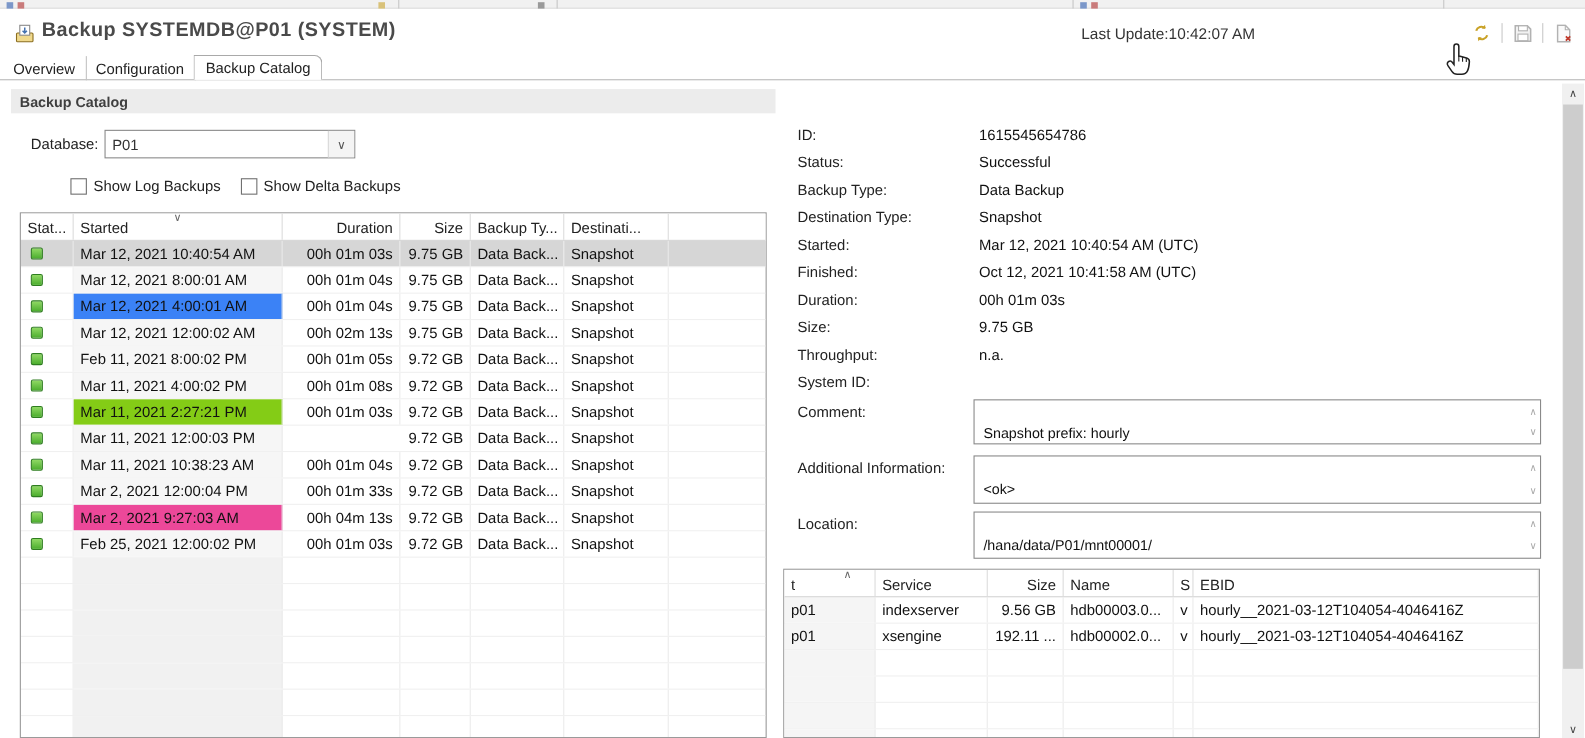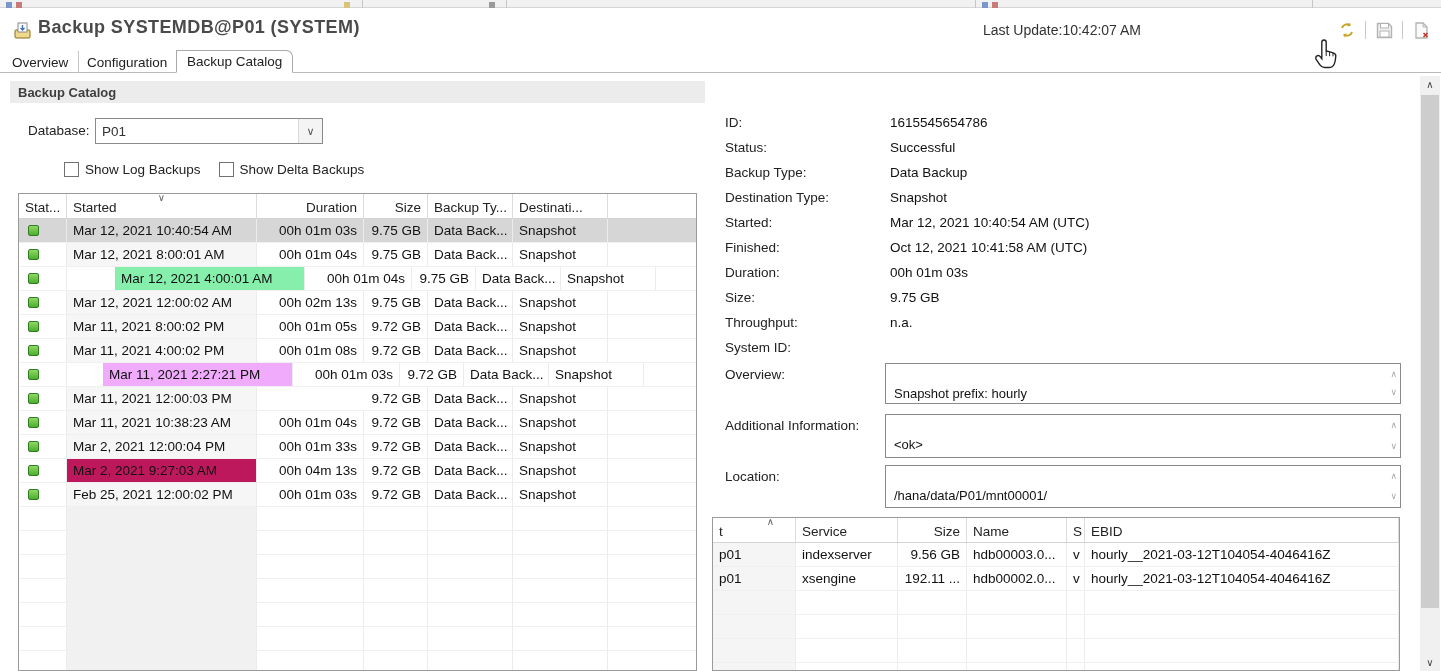--- a/index.html
+++ b/index.html
@@ -187,21 +187,21 @@
         <div class="g-cell r" style="width: 107px;">00h 01m 04s</div>
         <div class="g-cell r" style="width: 64px;">9.75 GB</div>
         <div class="g-cell" style="width: 85px;">Data Back...</div>
         <div class="g-cell" style="width: 95px;">Snapshot</div>
         <div class="g-cell" style="width: 90px; border-right: none; flex: 1 1 0%;"></div>
       </div>
       <div class="g-row">
         <div class="g-cell" style="width: 48px;">
           <span class="statusbox"></span>
         </div>
-        <div class="g-cell" style="width: 190px; background: #86efac; margin-left: 48px;">Mar 12, 2021 4:00:01 AM</div>
+        <div class="g-cell" style="width: 190px; background: #3b82f6;">Mar 12, 2021 4:00:01 AM</div>
         <div class="g-cell r" style="width: 107px;">00h 01m 04s</div>
         <div class="g-cell r" style="width: 64px;">9.75 GB</div>
         <div class="g-cell" style="width: 85px;">Data Back...</div>
         <div class="g-cell" style="width: 95px;">Snapshot</div>
         <div class="g-cell" style="width: 90px; border-right: none; flex: 1 1 0%;"></div>
       </div>
       <div class="g-row">
         <div class="g-cell" style="width: 48px;">
           <span class="statusbox"></span>
         </div>
@@ -209,21 +209,21 @@
         <div class="g-cell r" style="width: 107px;">00h 02m 13s</div>
         <div class="g-cell r" style="width: 64px;">9.75 GB</div>
         <div class="g-cell" style="width: 85px;">Data Back...</div>
         <div class="g-cell" style="width: 95px;">Snapshot</div>
         <div class="g-cell" style="width: 90px; border-right: none; flex: 1 1 0%;"></div>
       </div>
       <div class="g-row">
         <div class="g-cell" style="width: 48px;">
           <span class="statusbox"></span>
         </div>
-        <div class="g-cell" style="width: 190px; background: rgb(246, 246, 246);">Mar 11, 2021 8:00:02 PM</div>
+        <div class="g-cell" style="width: 190px; background: rgb(246, 246, 246);">Feb 11, 2021 8:00:02 PM</div>
         <div class="g-cell r" style="width: 107px;">00h 01m 05s</div>
         <div class="g-cell r" style="width: 64px;">9.72 GB</div>
         <div class="g-cell" style="width: 85px;">Data Back...</div>
         <div class="g-cell" style="width: 95px;">Snapshot</div>
         <div class="g-cell" style="width: 90px; border-right: none; flex: 1 1 0%;"></div>
       </div>
       <div class="g-row">
         <div class="g-cell" style="width: 48px;">
           <span class="statusbox"></span>
         </div>
@@ -231,21 +231,21 @@
         <div class="g-cell r" style="width: 107px;">00h 01m 08s</div>
         <div class="g-cell r" style="width: 64px;">9.72 GB</div>
         <div class="g-cell" style="width: 85px;">Data Back...</div>
         <div class="g-cell" style="width: 95px;">Snapshot</div>
         <div class="g-cell" style="width: 90px; border-right: none; flex: 1 1 0%;"></div>
       </div>
       <div class="g-row">
         <div class="g-cell" style="width: 48px;">
           <span class="statusbox"></span>
         </div>
-        <div class="g-cell" style="width: 190px; background: #f0abfc; margin-left: 36px;">Mar 11, 2021 2:27:21 PM</div>
+        <div class="g-cell" style="width: 190px; background: #84cc16;">Mar 11, 2021 2:27:21 PM</div>
         <div class="g-cell r" style="width: 107px;">00h 01m 03s</div>
         <div class="g-cell r" style="width: 64px;">9.72 GB</div>
         <div class="g-cell" style="width: 85px;">Data Back...</div>
         <div class="g-cell" style="width: 95px;">Snapshot</div>
         <div class="g-cell" style="width: 90px; border-right: none; flex: 1 1 0%;"></div>
       </div>
       <div class="g-row">
         <div class="g-cell" style="width: 48px;">
           <span class="statusbox"></span>
         </div>
@@ -275,21 +275,21 @@
         <div class="g-cell r" style="width: 107px;">00h 01m 33s</div>
         <div class="g-cell r" style="width: 64px;">9.72 GB</div>
         <div class="g-cell" style="width: 85px;">Data Back...</div>
         <div class="g-cell" style="width: 95px;">Snapshot</div>
         <div class="g-cell" style="width: 90px; border-right: none; flex: 1 1 0%;"></div>
       </div>
       <div class="g-row">
         <div class="g-cell" style="width: 48px;">
           <span class="statusbox"></span>
         </div>
-        <div class="g-cell" style="width: 190px; background: #be185d;">Mar 2, 2021 9:27:03 AM</div>
+        <div class="g-cell" style="width: 190px; background: #ec4899;">Mar 2, 2021 9:27:03 AM</div>
         <div class="g-cell r" style="width: 107px;">00h 04m 13s</div>
         <div class="g-cell r" style="width: 64px;">9.72 GB</div>
         <div class="g-cell" style="width: 85px;">Data Back...</div>
         <div class="g-cell" style="width: 95px;">Snapshot</div>
         <div class="g-cell" style="width: 90px; border-right: none; flex: 1 1 0%;"></div>
       </div>
       <div class="g-row">
         <div class="g-cell" style="width: 48px;">
           <span class="statusbox"></span>
         </div>
@@ -381,21 +381,21 @@
       <span class="detail-label" style="top: 265px;">Duration:</span>
       <span class="detail-value" style="top: 265px;">00h 01m 03s</span>
       <span class="detail-label" style="top: 290px;">Size:</span>
       <span class="detail-value" style="top: 290px;">9.75 GB</span>
       <span class="detail-label" style="top: 315px;">Throughput:</span>
       <span class="detail-value" style="top: 315px;">n.a.</span>
       <span class="detail-label" style="top: 340px;">System ID:</span>
       <span class="detail-value" style="top: 340px;"></span>
     </div>
 
-  <span class="detail-label" style="top:367px;">Overview:</span>
+  <span class="detail-label" style="top:367px;">Comment:</span>
   <div class="txtbox" style="top:363px; height:41px;">
     <span>Snapshot prefix: hourly
 Tools version: 5.0 Preview (20201214.65524)</span>
     <span class="aup">∧</span>
     <span class="adn">∨</span>
   </div>
 
   <span class="detail-label" style="top:418px;">Additional Information:</span>
   <div class="txtbox" style="top:414px; height:44px;">
     <span>&lt;ok&gt;</span>

